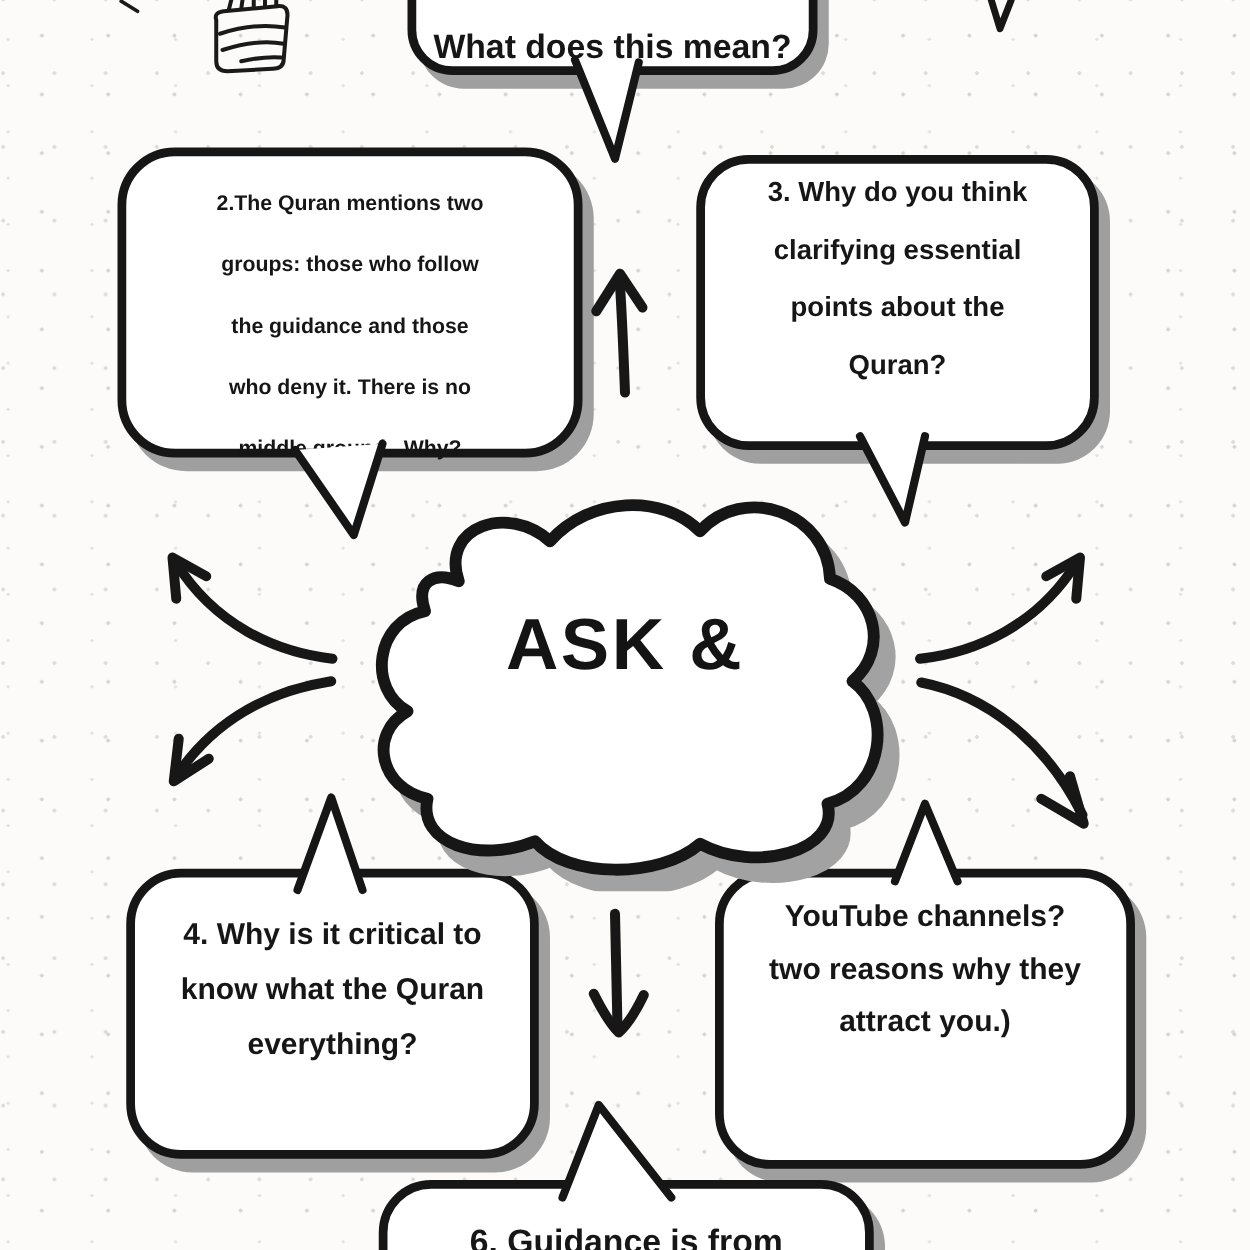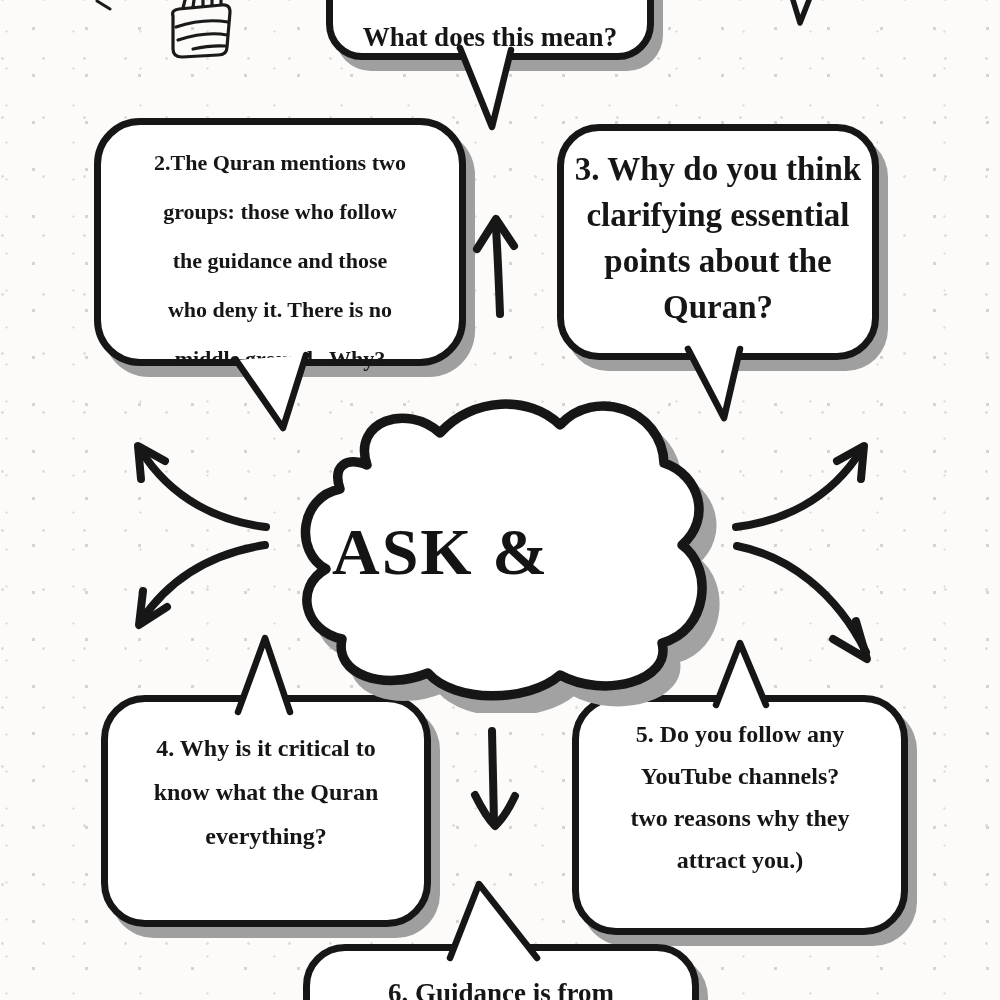--- a/index.html
+++ b/index.html
@@ -5,49 +5,49 @@
   html,body{margin:0;padding:0;}
   #canvas{
     position:relative;width:1000px;height:1000px;overflow:hidden;
     background-color:#fcfbf9;
     background-image:
       radial-gradient(circle,#d6d4cf 1.5px,transparent 1.7px),
       radial-gradient(circle,#dedcd7 1.3px,transparent 1.5px),
       radial-gradient(circle,#e5e1db 1.2px,transparent 1.4px);
     background-size:53px 47px,41px 59px,67px 37px;
     background-position:7px 5px,23px 29px,40px 13px;
-    font-family:Liberation Serif, serif;
+    font-family:Liberation Sans, sans-serif;
   }
   .bubble{
     position:absolute;background:#ffffff;border:7px solid #161616;
     box-shadow:9px 11px 0 #9f9f9f;box-sizing:border-box;z-index:2;
   }
   .bubble-text{
     width:100%;height:100%;display:flex;flex-direction:column;
     align-items:center;justify-content:flex-start;
     font-weight:bold;color:#161616;text-align:center;
   }
   .bubble-text div{white-space:pre;}
   #bubble-top .bubble-text{justify-content:flex-end;padding-bottom:9px;font-size:27px;}
-  #bubble-q2 .bubble-text{padding-top:13px;font-size:22px;line-height:49px;}
-  #bubble-q3 .bubble-text{padding-top:15px;font-size:33px;line-height:46px;}
+  #bubble-q2 .bubble-text{padding-top:13px;font-size:17px;line-height:49px;}
+  #bubble-q3 .bubble-text{font-size:22px;line-height:46px;}
   #bubble-q4 .bubble-text{padding-top:24px;font-size:24px;line-height:44px;}
   #bubble-q5 .bubble-text{padding-top:11px;font-size:24px;line-height:42px;}
   #bubble-q6 .bubble-text{padding-top:27px;font-size:27px;}
   #bubble-top{left:326px;top:-78px;width:328px;height:138px;border-radius:36px;}
   #bubble-q2{left:94px;top:118px;width:372px;height:248px;border-radius:46px;}
   #bubble-q3{left:557px;top:124px;width:322px;height:236px;border-radius:42px;}
   #bubble-q4{left:101px;top:695px;width:330px;height:232px;border-radius:44px;}
   #bubble-q5{left:572px;top:695px;width:336px;height:240px;border-radius:44px;}
   #bubble-q6{left:303px;top:944px;width:396px;height:130px;border-radius:42px;}
   #cloud-svg{position:absolute;left:272px;top:393px;z-index:3;}
   #cloud-title{
     position:absolute;left:332px;top:478px;width:336px;z-index:4;
-    font-weight:bold;font-size:66px;line-height:75px;letter-spacing:2px;
-    color:#141414;text-align:left;margin-top:36px;
+    font-weight:bold;font-size:58px;line-height:75px;letter-spacing:2px;
+    color:#141414;text-align:center;
   }
   #overlay{position:absolute;left:0;top:0;z-index:5;pointer-events:none;}
 </style>
 </head>
 <body>
 
 <div id="canvas">
 
   <div class="bubble" id="bubble-top">
     <div class="bubble-text">
@@ -73,21 +73,20 @@
   </div>
   <div class="bubble" id="bubble-q4">
     <div class="bubble-text">
         <div>4. Why is it critical to</div>
         <div>know what the Quran</div>
         <div>everything?</div>
       </div>
   </div>
   <div class="bubble" id="bubble-q5">
     <div class="bubble-text">
-        <div>5. Do you follow any</div>
         <div>YouTube channels?</div>
         <div>two reasons why they</div>
         <div>attract you.)</div>
       </div>
   </div>
   <div class="bubble" id="bubble-q6">
     <div class="bubble-text">
         <div>6. Guidance is from</div>
       </div>
   </div>

